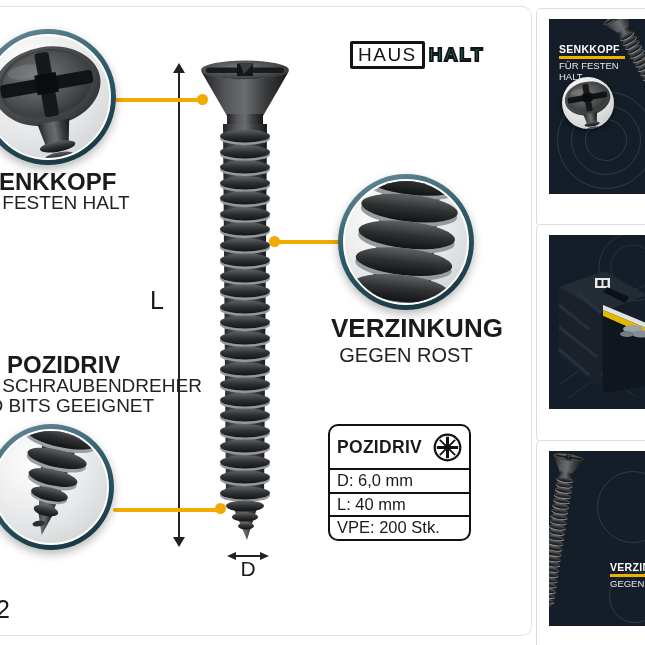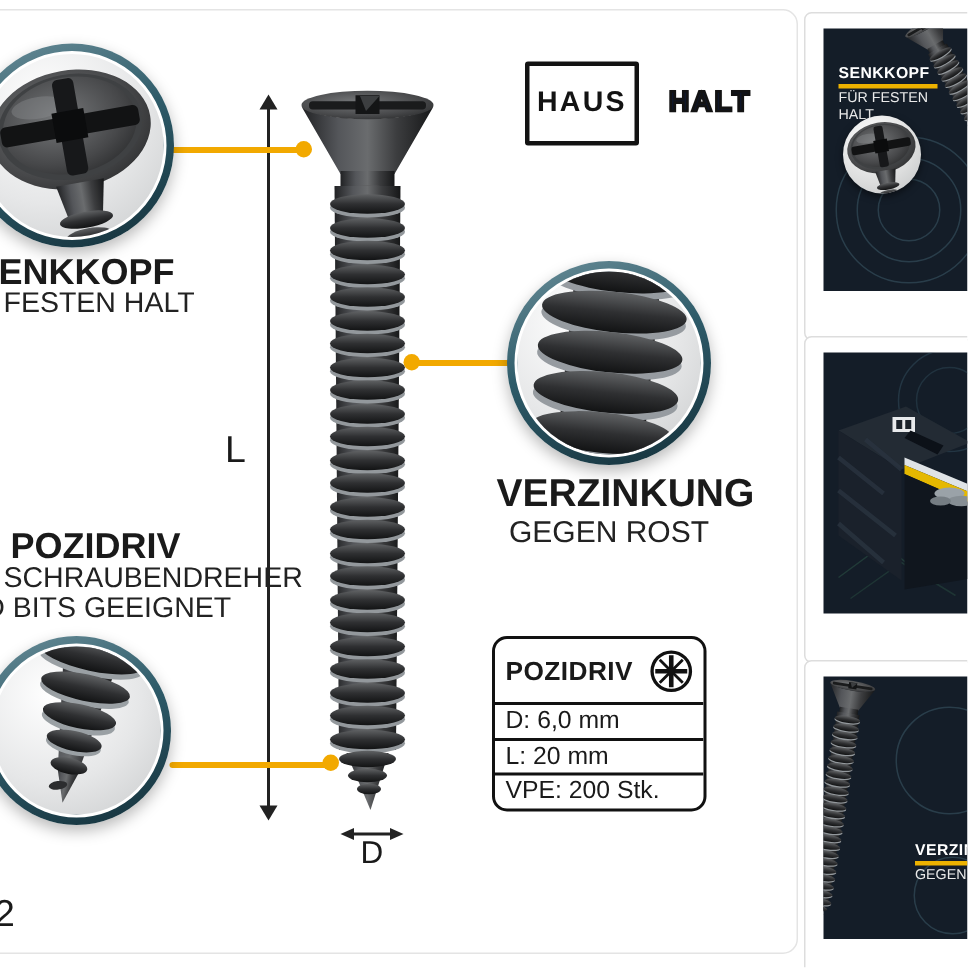--- a/index.html
+++ b/index.html
@@ -5,23 +5,23 @@
   html,body{margin:0;padding:0;background:#fff;}
   .page{position:relative;width:645px;height:645px;overflow:hidden;background:#fff;
         font-family:"Liberation Sans",sans-serif;color:#1a1a1a;}
   .abs{position:absolute;}
 
   
   .main-frame{left:-24px;top:6px;width:554px;height:628px;border:1px solid #e4e4e4;border-radius:10px;}
 
   
   .logo{left:350px;top:41px;display:flex;align-items:center;}
-  .logo-box{border:3px solid #131313;border-radius:2px;padding:15px 5px;font-size:19px;line-height:1.05;
-            font-weight:700;letter-spacing:1.5px;color:#131313;}
-  .logo-halt{margin-left:20px;font-size:19px;font-weight:800;letter-spacing:1.5px;color:#0f172a;
+  .logo-box{border:3px solid #131313;border-radius:2px;padding:1px 5px;font-size:19px;line-height:1.05;
+            font-weight:400;letter-spacing:1.5px;color:#131313;}
+  .logo-halt{margin-left:4px;font-size:19px;font-weight:800;letter-spacing:1.5px;color:#0f766e;
              -webkit-text-stroke:1.8px #131313;text-shadow:0 0 1px #131313;}
 
   
   .dim-line-v{left:178px;top:70px;width:2px;height:470px;background:#222;}
   .arr{width:0;height:0;}
   .arr-up{left:173px;top:63px;border-left:6px solid transparent;border-right:6px solid transparent;border-bottom:10px solid #222;}
   .arr-down{left:173px;top:537px;border-left:6px solid transparent;border-right:6px solid transparent;border-top:10px solid #222;}
   .lbl-L{left:150px;top:286px;font-size:25px;font-weight:500;}
   .dim-line-h{left:235px;top:555px;width:26px;height:2px;background:#222;}
   .arr-left{left:227px;top:551.5px;border-top:4.5px solid transparent;border-bottom:4.5px solid transparent;border-right:9px solid #222;}
@@ -246,21 +246,21 @@
   <div class="abs spec">
     <div class="spec-head">
       <span class="drive">POZIDRIV</span>
       <svg width="29" height="29" viewBox="0 0 34 34">
         <circle cx="17" cy="17" r="15" fill="none" stroke="#111" stroke-width="2.6"></circle>
         <path d="M17,4.5 V29.5 M4.5,17 H29.5" stroke="#111" stroke-width="3.6"></path>
         <path d="M8,8 L26,26 M26,8 L8,26" stroke="#111" stroke-width="2.2"></path>
       </svg>
     </div>
     <div class="spec-row">D: 6,0 mm</div>
-    <div class="spec-row">L: 20 mm</div>
+    <div class="spec-row">L: 40 mm</div>
     <div class="spec-row">VPE: 200 Stk.</div>
   </div>
 
   <div class="abs footer-num">2</div>
 
   <div class="abs thumb-card" style="top:8px;">
     <div class="thumb-img">
       <div class="ring" style="left:36px;top:100px;width:40px;height:40px;"></div>
       <div class="ring" style="left:22px;top:86px;width:68px;height:68px;"></div>
       <div class="ring" style="left:8px;top:72px;width:96px;height:96px;"></div>

